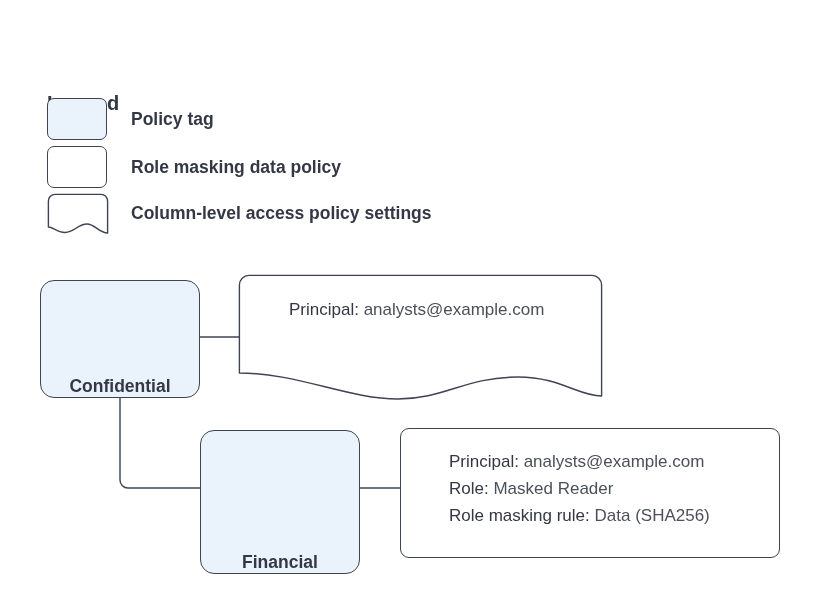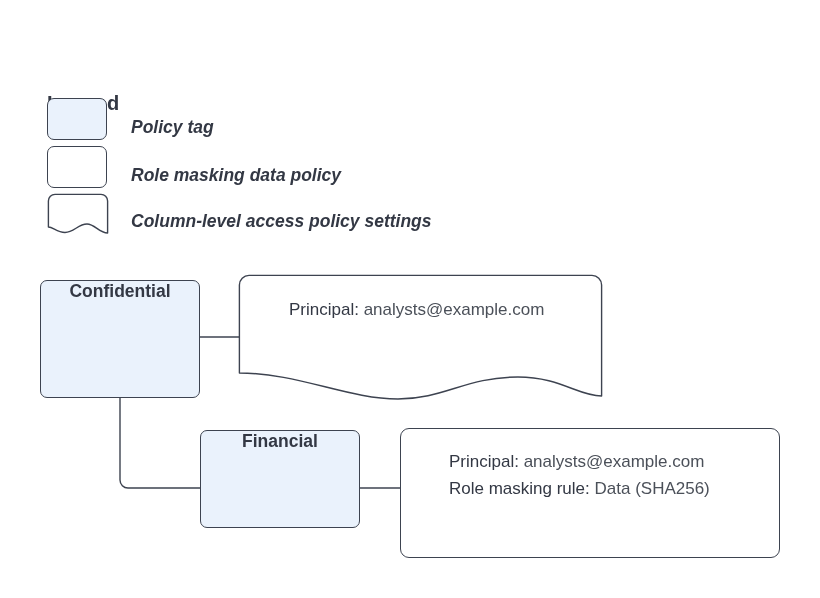--- a/index.html
+++ b/index.html
@@ -35,28 +35,27 @@
   .legend-swatch {
     position: absolute;
     left: 0;
     top: 0;
     width: 60px;
     height: 42px;
   }
   .legend-label {
     position: absolute;
     left: 84px;
-    top: 8px;
+    top: 0;
     height: 42px;
     line-height: 42px;
     font-size: 17.5px;
     font-weight: bold;
     color: #333844;
     white-space: nowrap;
-    font-style: italic;
   }
   .swatch-box {
     width: 100%;
     height: 100%;
     box-sizing: border-box;
     border: 1.4px solid #3d4350;
     border-radius: 7px;
     background: #ffffff;
   }
   .swatch-box.filled {
@@ -69,42 +68,42 @@
     position: absolute;
     left: 0;
     top: 0;
     width: 820px;
     height: 598px;
   }
   .node {
     position: absolute;
     box-sizing: border-box;
     border: 1.4px solid #3d4350;
-    border-radius: 7px;
+    border-radius: 14px;
     background: #eaf2fc;
     display: flex;
-    align-items: flex-start;
+    align-items: flex-end;
     justify-content: center;
   }
   .node-label {
     font-size: 17.5px;
     font-weight: bold;
     color: #333844;
   }
   #node-confidential {
     left: 40px;
     top: 280px;
     width: 160px;
     height: 118px;
   }
   #node-financial {
     left: 200px;
     top: 430px;
     width: 160px;
-    height: 98px;
+    height: 144px;
   }
 
   .policy-box {
     position: absolute;
     box-sizing: border-box;
     border: 1.4px solid #3d4350;
     border-radius: 9px;
     background: #ffffff;
   }
   #policy-masked {
@@ -210,16 +209,17 @@
     <div><b>Principal:</b><span> analysts@example.com</span></div>
   </div>
 
   <div class="node" id="node-financial">
     <span class="node-label">Financial</span>
   </div>
 
   <div class="policy-box" id="policy-masked"></div>
   <div class="policy-text" id="policy-masked-text">
     <div><b>Principal:</b><span> analysts@example.com</span></div>
+    <div><b>Role:</b><span> Masked Reader</span></div>
     <div><b>Role masking rule:</b><span> Data (SHA256)</span></div>
   </div>
 
 </div>
 
 </body></html>

